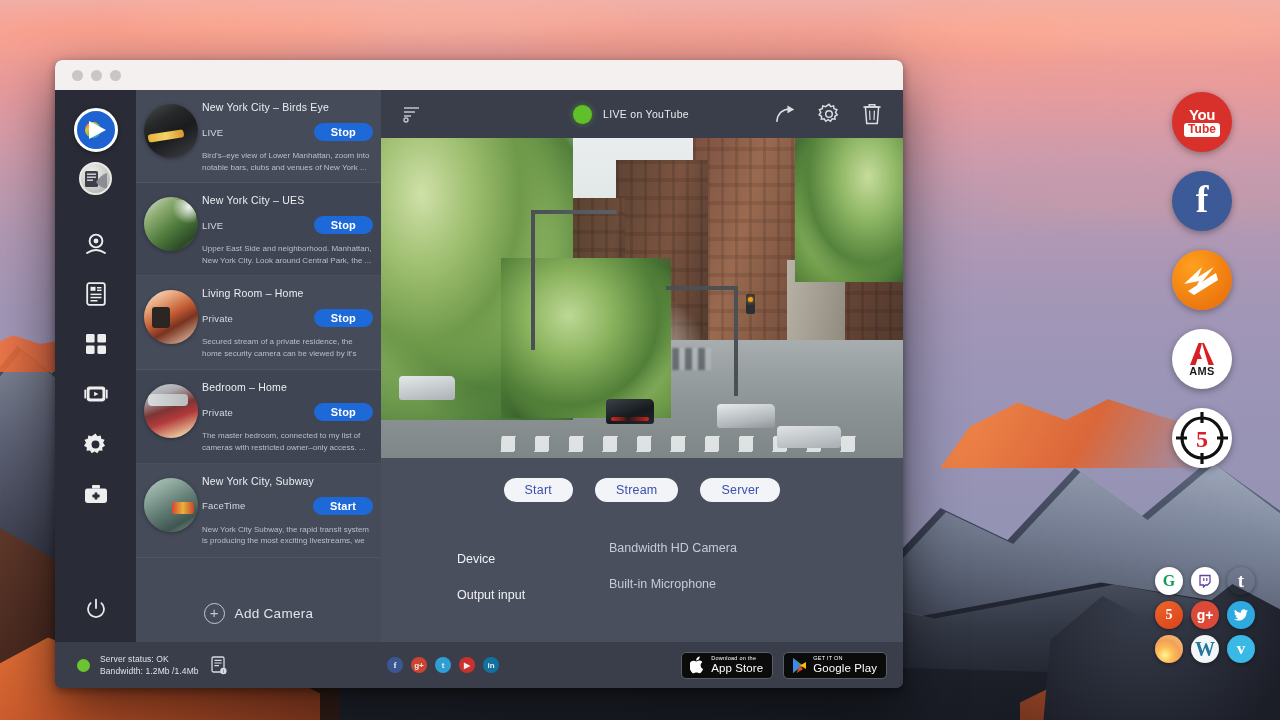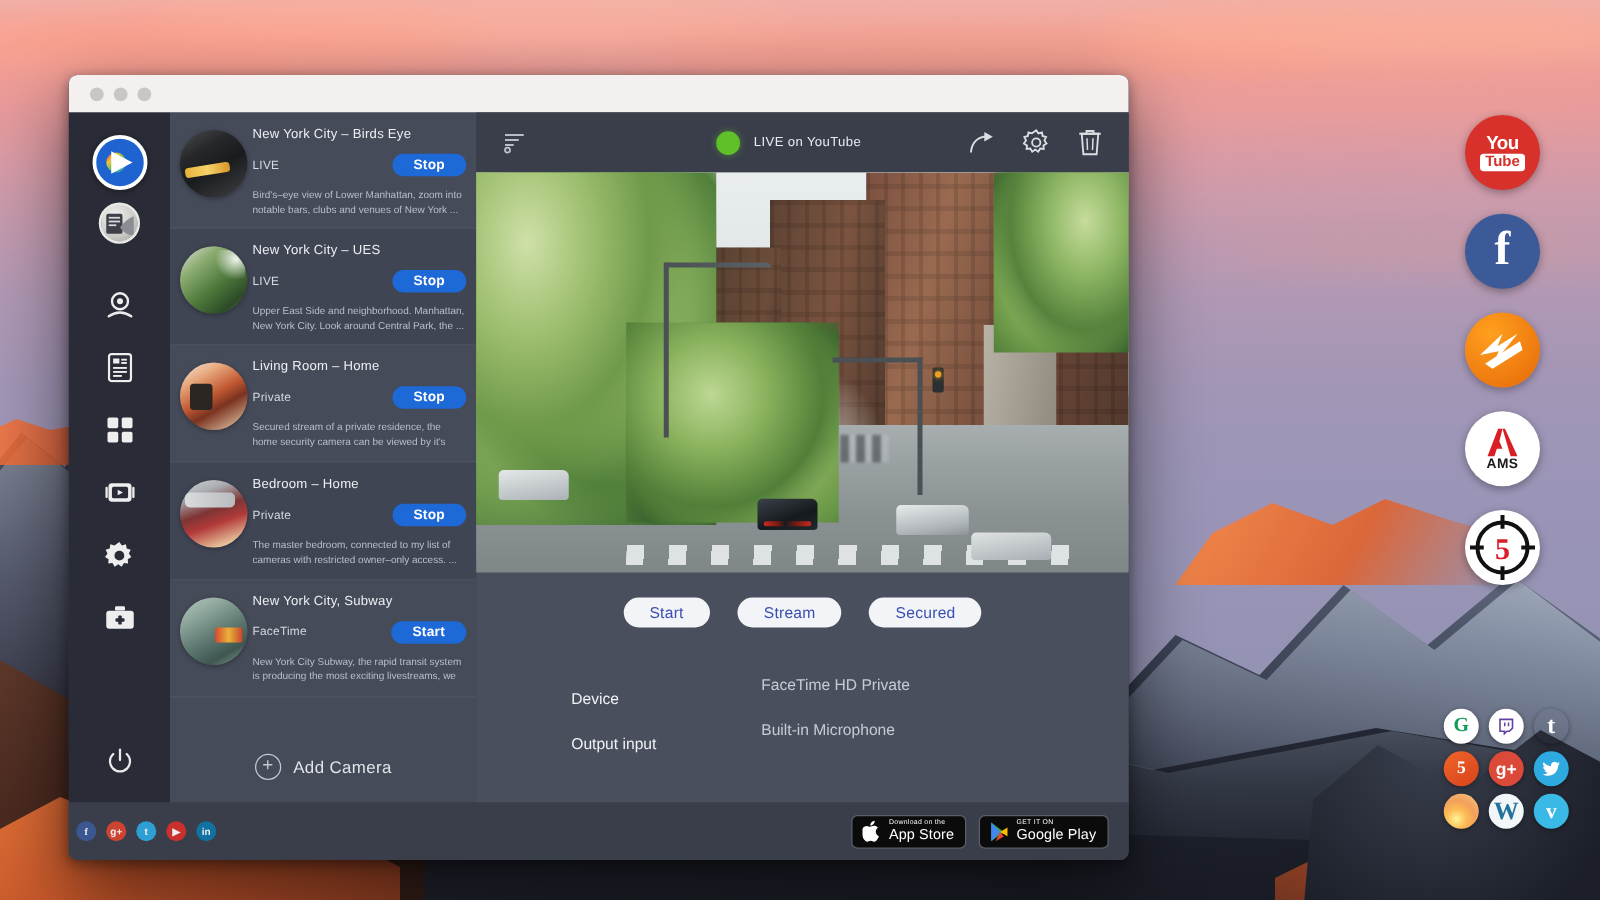--- a/index.html
+++ b/index.html
@@ -720,37 +720,54 @@
         <div class="car car1"></div>
         <div class="car car2"></div>
         <div class="truck"></div>
         <div class="car car3"></div>
         <div class="car car4"></div>
       </div>
 
       <div class="tabs">
         <button class="tab">Start</button>
         <button class="tab">Stream</button>
-        <button class="tab">Secured</button>
+        <button class="tab">Server</button>
       </div>
 
       <div class="info">
         <div class="info-row">
           <div class="info-label">Device</div>
-          <div class="info-value">FaceTime HD Private</div>
+          <div class="info-value">Bandwidth HD Camera</div>
         </div>
         <div class="info-row">
           <div class="info-label">Output input</div>
           <div class="info-value">Built-in Microphone</div>
         </div>
       </div>
     </div>
   </div>
 
   <div class="statusbar">
+    <div class="sb-left">
+      <div class="sb-dot"></div>
+      <div>
+        <div class="sb-text">Server status: OK</div>
+        <div class="sb-text">Bandwidth: 1.2Mb /1.4Mb</div>
+      </div>
+      <div class="sb-doc">
+        <svg width="16" height="19" viewBox="0 0 16 19" aria-hidden="true">
+          <rect x="1" y="1" width="12" height="15" rx="1.4" fill="none" stroke="#d8dbe1" stroke-width="1.3"></rect>
+          <line x1="3.4" y1="4.4" x2="10.6" y2="4.4" stroke="#d8dbe1" stroke-width="1.1"></line>
+          <line x1="3.4" y1="7" x2="10.6" y2="7" stroke="#d8dbe1" stroke-width="1.1"></line>
+          <line x1="3.4" y1="9.6" x2="8" y2="9.6" stroke="#d8dbe1" stroke-width="1.1"></line>
+          <circle cx="12.4" cy="15" r="3.2" fill="#d8dbe1"></circle>
+          <text x="12.4" y="16.6" text-anchor="middle" font-family="Liberation Sans, sans-serif" font-size="4.6" fill="#3a3e4b">i</text>
+        </svg>
+      </div>
+    </div>
 
     <div class="sb-social">
       <div class="soc soc-fb">f</div>
       <div class="soc soc-gp">g+</div>
       <div class="soc soc-tw">t</div>
       <div class="soc soc-yt">▶</div>
       <div class="soc soc-in">in</div>
     </div>
 
     <div class="sb-badges">

